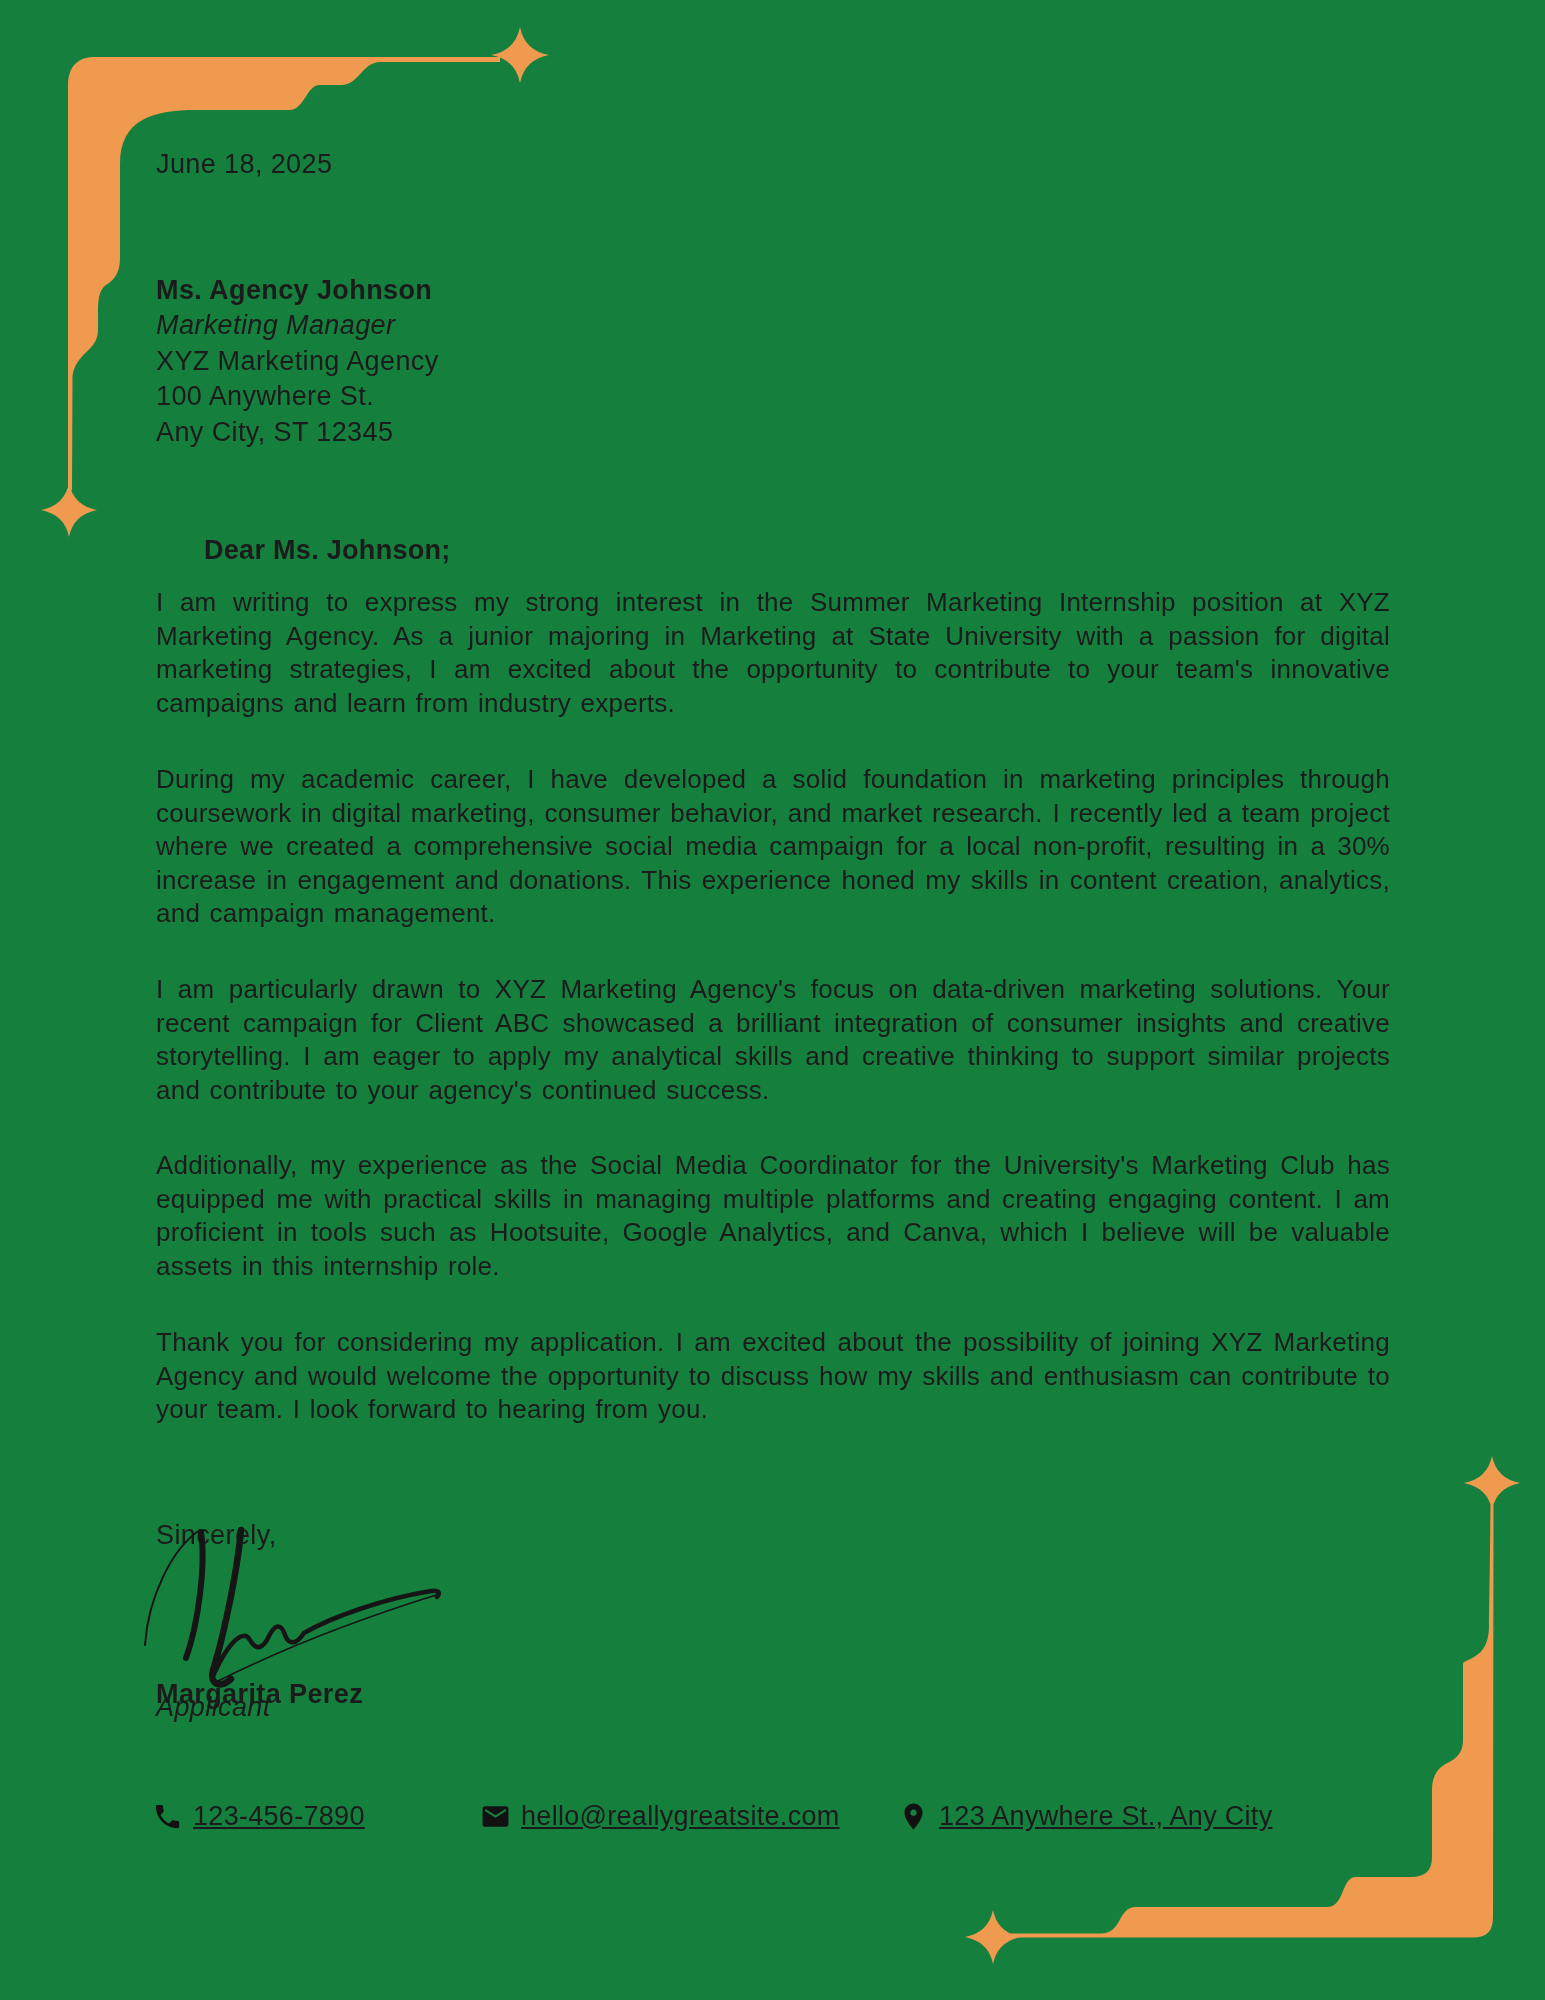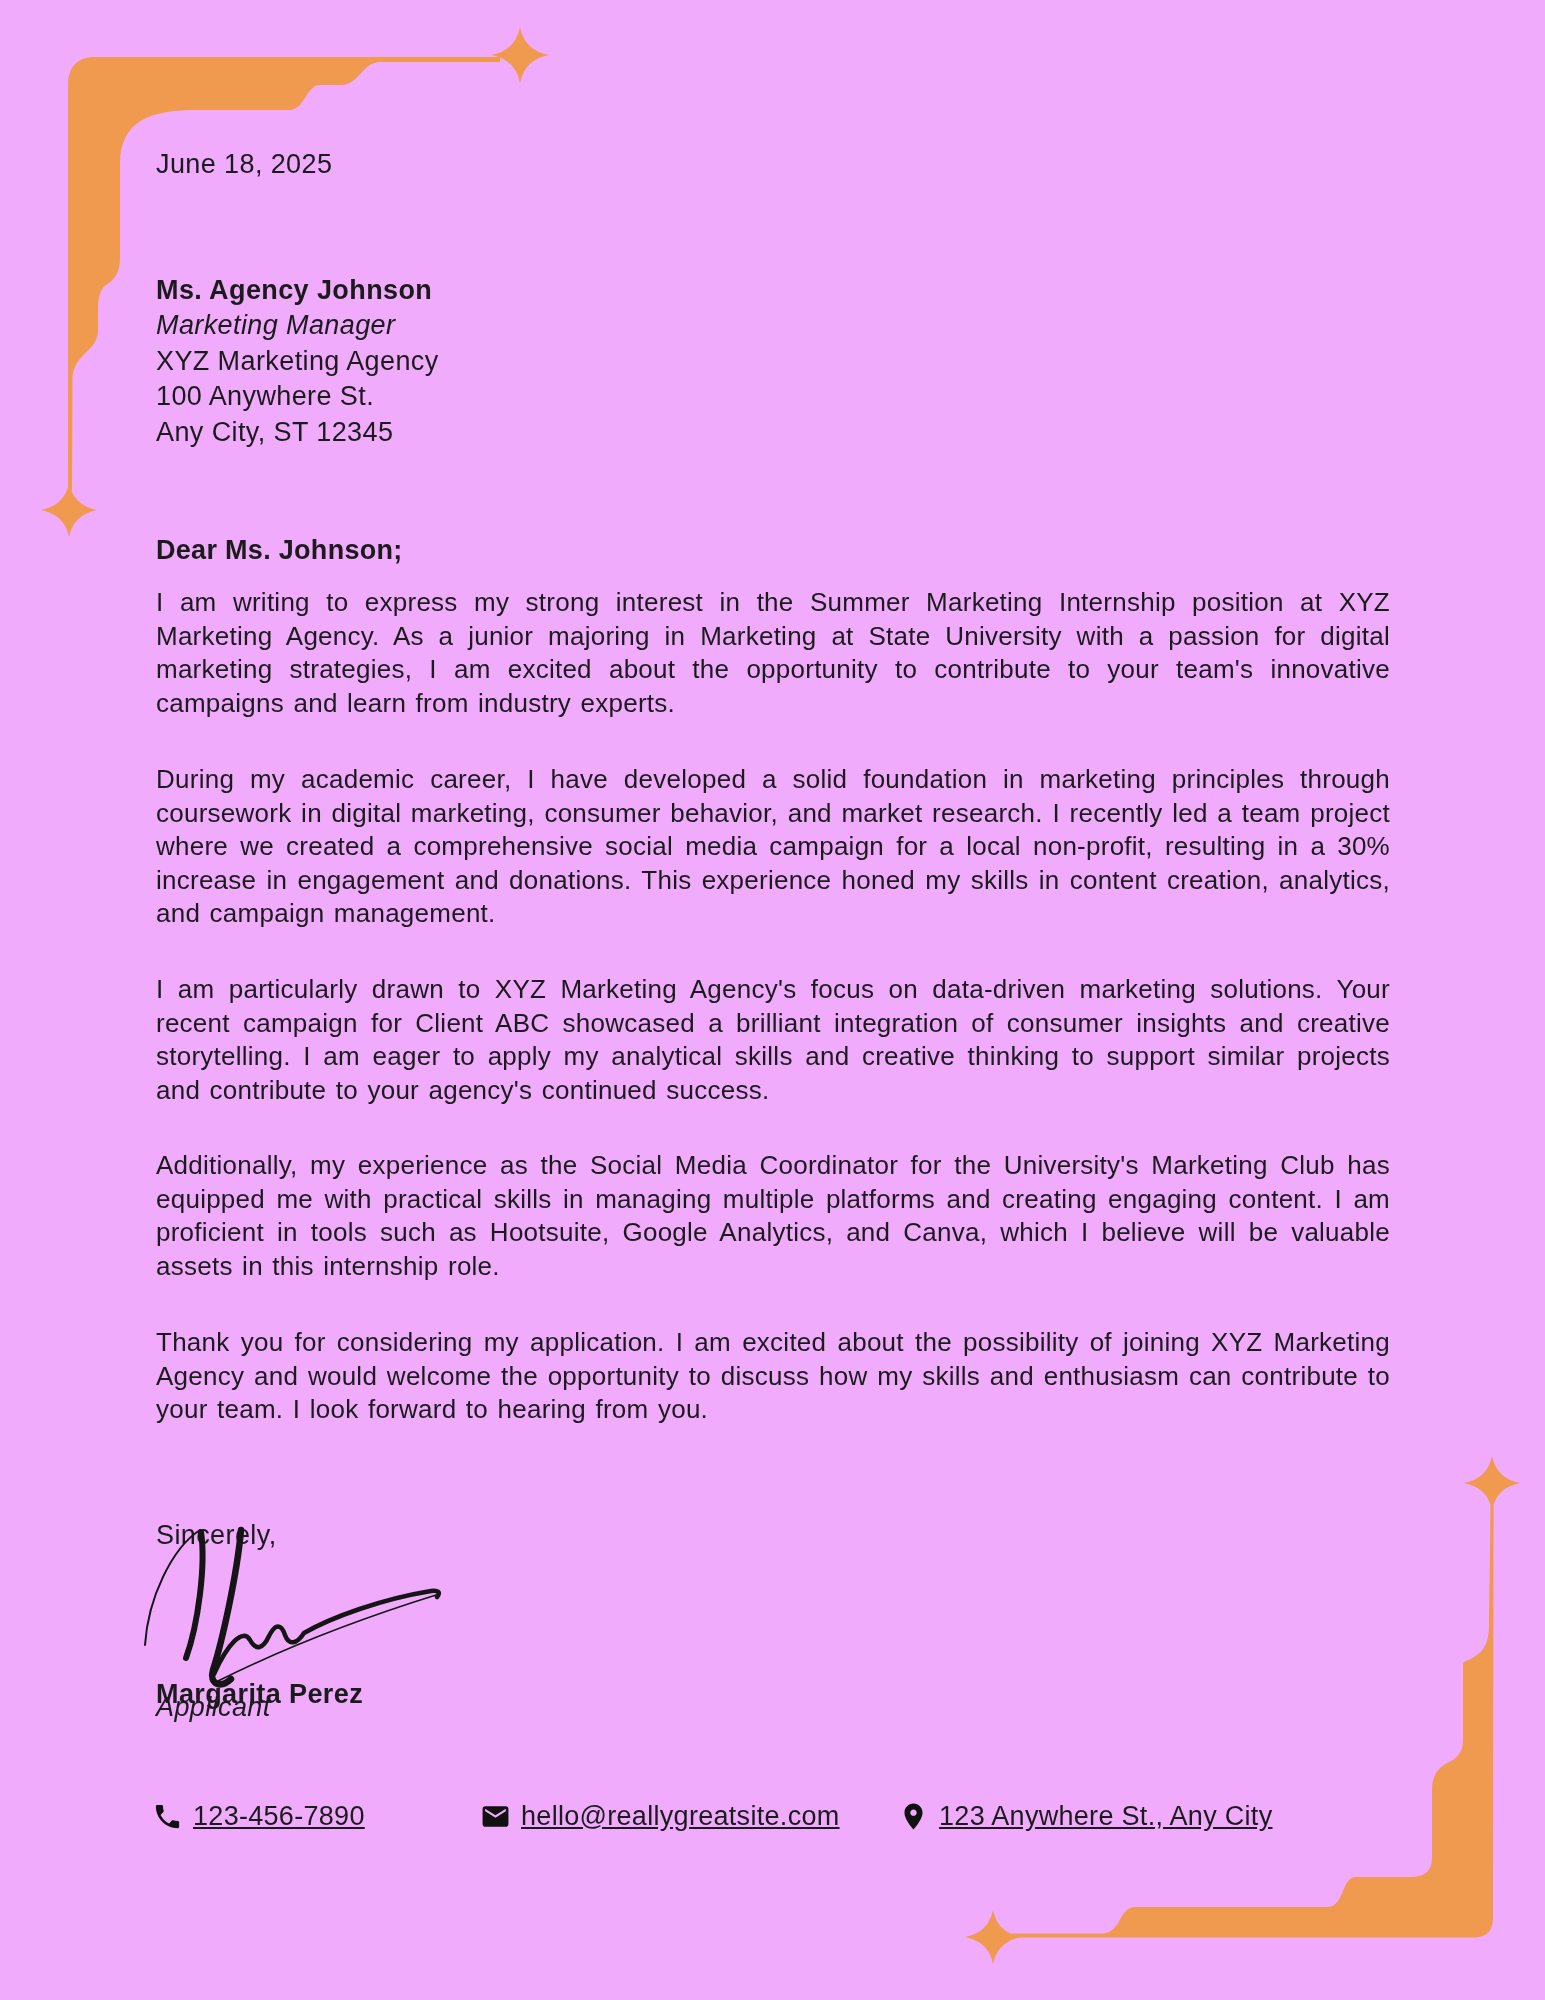--- a/index.html
+++ b/index.html
@@ -1,31 +1,31 @@
 <!DOCTYPE html>
 <html><head>
 <meta charset="utf-8">
 <style>
   html,body{margin:0;padding:0;background:#888;}
   .page{
     position:relative;
     width:1545px;height:2000px;
-    background:#f0abfc;
+    background:#15803d;
     margin:0 auto;
     overflow:hidden;
     font-family:"Liberation Sans", sans-serif;
     color:#1b1b1b;
   }
   .decor{position:absolute;left:0;top:0;width:1545px;height:2000px;pointer-events:none;}
   .abs{position:absolute;left:156px;width:1234px;}
   .date{top:148px;font-size:27px;line-height:33.5px;letter-spacing:.4px;}
   .recipient{top:273px;font-size:27px;line-height:35.4px;letter-spacing:.4px;}
   .bold{font-weight:700;}
   .italic{font-style:italic;}
-  .salutation{top:534px;font-size:27px;line-height:33.5px;font-weight:700;letter-spacing:.3px;}
+  .salutation{top:534px;font-size:27px;line-height:33.5px;font-weight:700;letter-spacing:.3px;margin-left:48px;}
   p.body{
     margin:0;font-size:26px;line-height:33.5px;letter-spacing:.25px;word-spacing:2px;
     text-align:justify;
   }
   .p1{top:586px;} .p2{top:763px;} .p3{top:973px;} .p4{top:1149px;} .p5{top:1326px;}
   .closing{top:1519px;font-size:27px;line-height:33.5px;letter-spacing:.4px;}
   .signer{top:1678px;font-size:27px;line-height:33.5px;font-weight:700;letter-spacing:.4px;}
   .role{top:1691px;font-size:27px;line-height:33.5px;font-style:italic;letter-spacing:.4px;}
   .signature{position:absolute;left:100px;top:1470px;width:500px;height:300px;}
   .footer-item{

